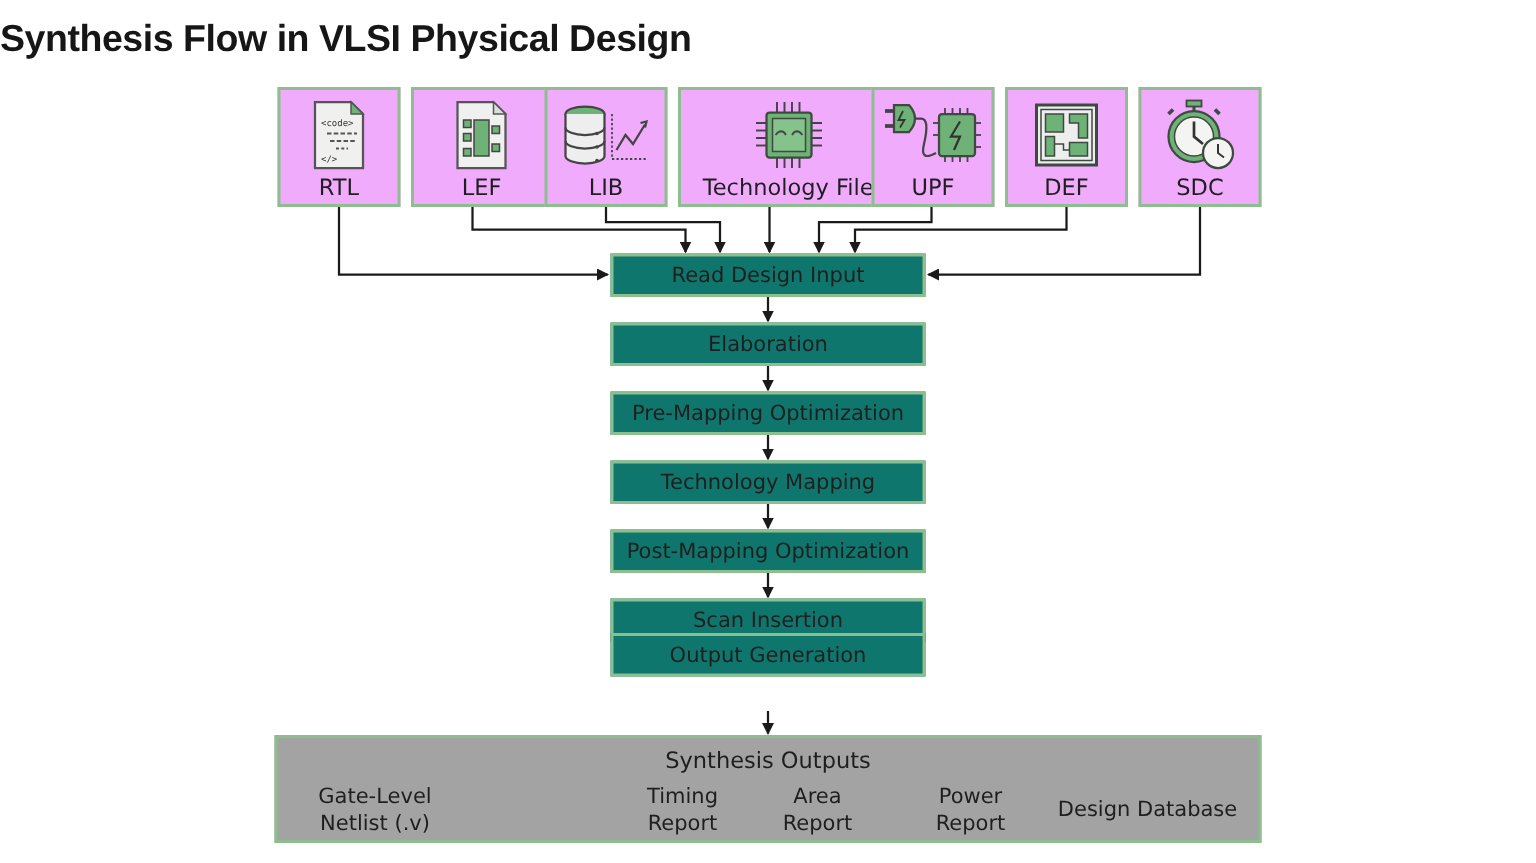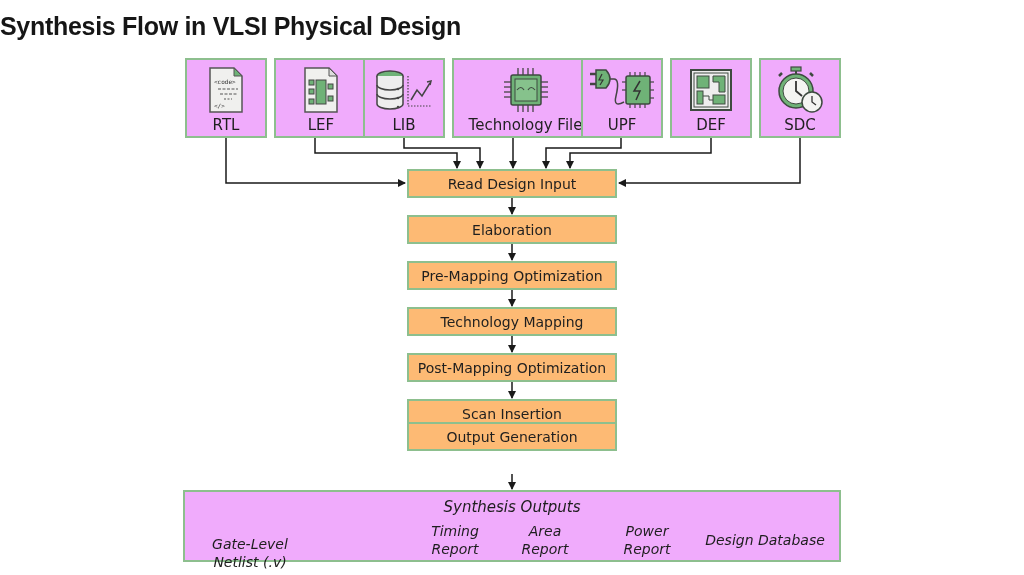--- a/index.html
+++ b/index.html
@@ -20,27 +20,27 @@
     .input-box .icon {
       position: absolute; left: 0; right: 0; top: 6px; height: 48px;
       display: flex; justify-content: center; align-items: center;
     }
     .input-box .label {
       position: absolute; left: 0; right: 0; top: 56px; text-align: center;
       font-size: 15px; color: #1f1f1f;
     }
     .step {
       position: absolute; left: 407px; width: 210px; height: 29px;
-      background: #fdba74; border: 2px solid #8dbf8e; box-sizing: border-box;
+      background: #0f766e; border: 2px solid #8dbf8e; box-sizing: border-box;
       display: flex; align-items: center; justify-content: center;
       font-size: 14px; color: #1f1f1f; white-space: nowrap;
     }
     .outputs {
       position: absolute; left: 183px; top: 490px; width: 658px; height: 72px;
-      background: #f0abfc; border: 2px solid #8dbf8e; box-sizing: border-box; font-style: italic;
+      background: #a3a3a3; border: 2px solid #8dbf8e; box-sizing: border-box;
     }
     .outputs .otitle {
       position: absolute; left: 0; right: 0; top: 6px; text-align: center; font-size: 15px;
     }
     .outputs .oitem {
       position: absolute; top: 30px; text-align: center; font-size: 14px; line-height: 18px;
       white-space: nowrap;
     }
     .outputs .oitem.single { top: 39px; }
     svg.connectors { position: absolute; left: 0; top: 0; }
@@ -216,21 +216,21 @@
 <div class="step" style="top:169px;">Read Design Input</div>
 <div class="step" style="top:215px;">Elaboration</div>
 <div class="step" style="top:261px;text-align:right;">Pre-Mapping Optimization</div>
 <div class="step" style="top:307px;">Technology Mapping</div>
 <div class="step" style="top:353px;">Post-Mapping Optimization</div>
 <div class="step" style="top:399px;">Scan Insertion</div>
 <div class="step" style="top:422px;">Output Generation</div>
 
 <div class="outputs">
   <div class="otitle">Synthesis Outputs</div>
-  <div class="oitem" style="left:20px;width:90px;margin-top:13px;">
+  <div class="oitem" style="left:20px;width:90px;">
     <div>Gate-Level</div>
     <div>Netlist (.v)</div>
   </div>
   <div class="oitem" style="left:234px;width:72px;">
     <div>Timing</div>
     <div>Report</div>
   </div>
   <div class="oitem" style="left:324px;width:72px;">
     <div>Area</div>
     <div>Report</div>

